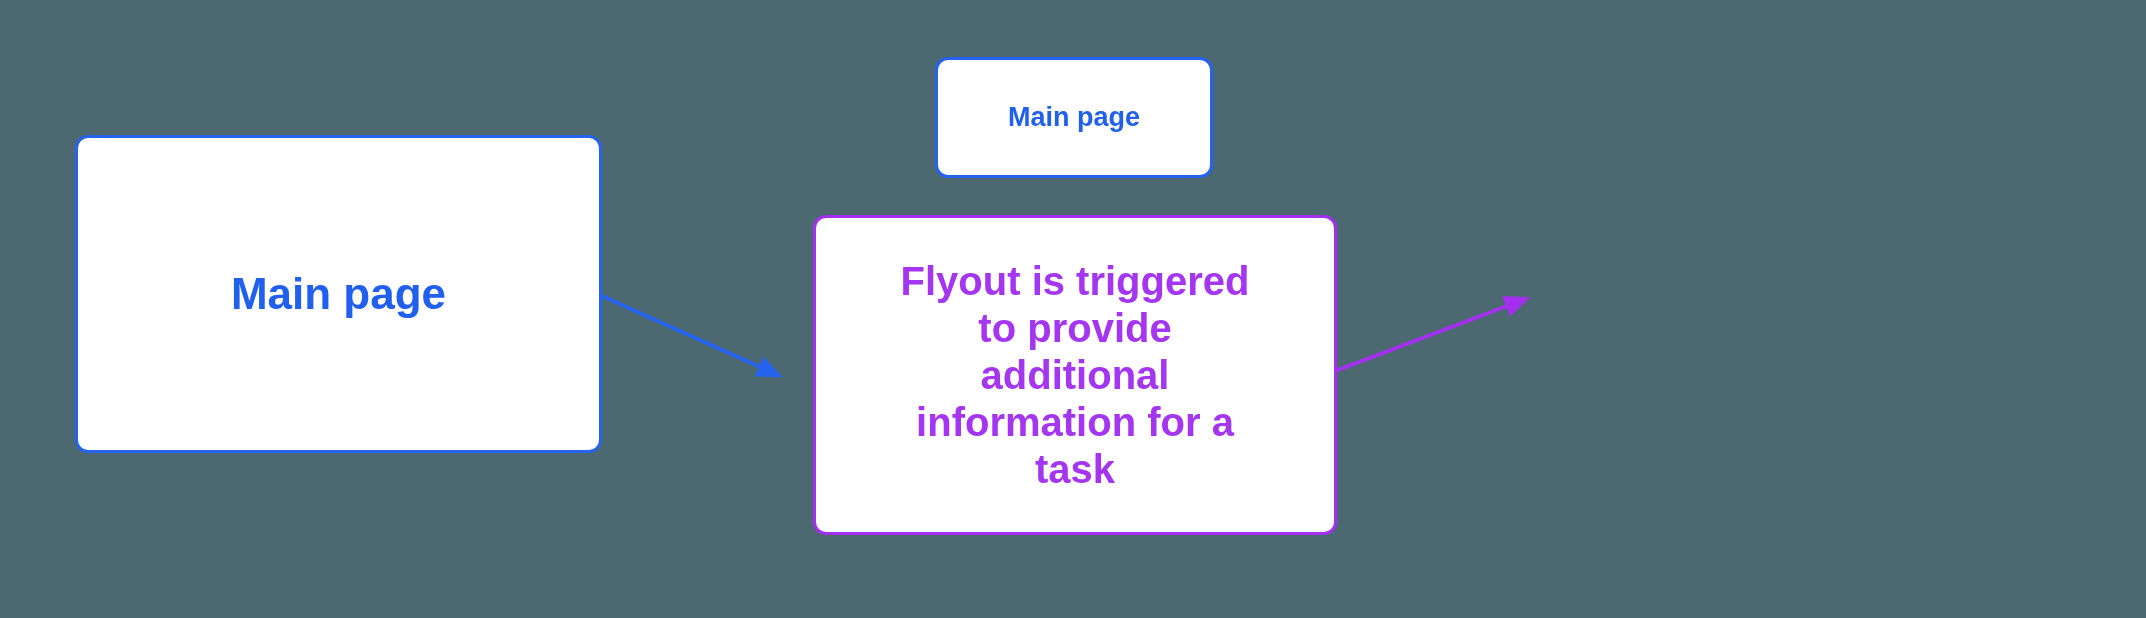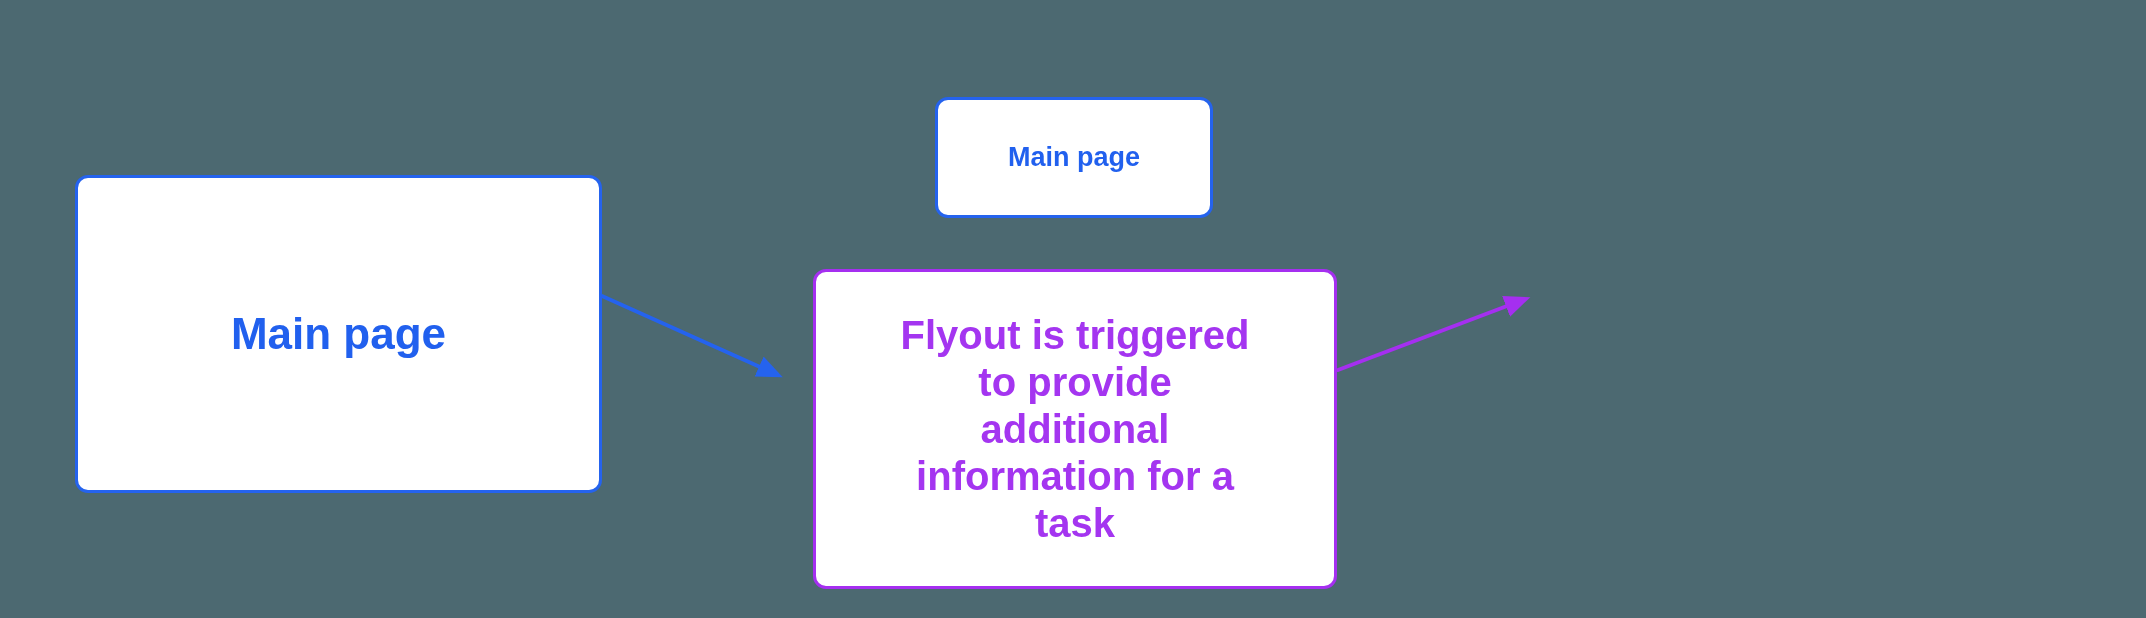--- a/index.html
+++ b/index.html
@@ -25,39 +25,38 @@
     background: #ffffff;
     border-style: solid;
     border-width: 3px;
     border-radius: 13px;
     display: flex;
     align-items: center;
     justify-content: center;
     text-align: center;
     font-weight: 700;
     box-sizing: border-box;
-    margin-top: 40px;
   }
   .node-main-left {
     left: 75px;
     top: 135px;
     width: 527px;
     height: 318px;
     font-size: 44px;
   }
   .node-main-small {
     left: 935px;
     top: 57px;
     width: 278px;
     height: 121px;
     font-size: 27px;
   }
   .node-flyout {
     left: 813px;
-    top: 229px;
+    top: 215px;
     width: 524px;
     height: 320px;
     font-size: 40px;
     line-height: 47px;
     padding: 11px 70px;
   }
   .node-continue {
     left: 1548px;
     top: 135px;
     width: 523px;

